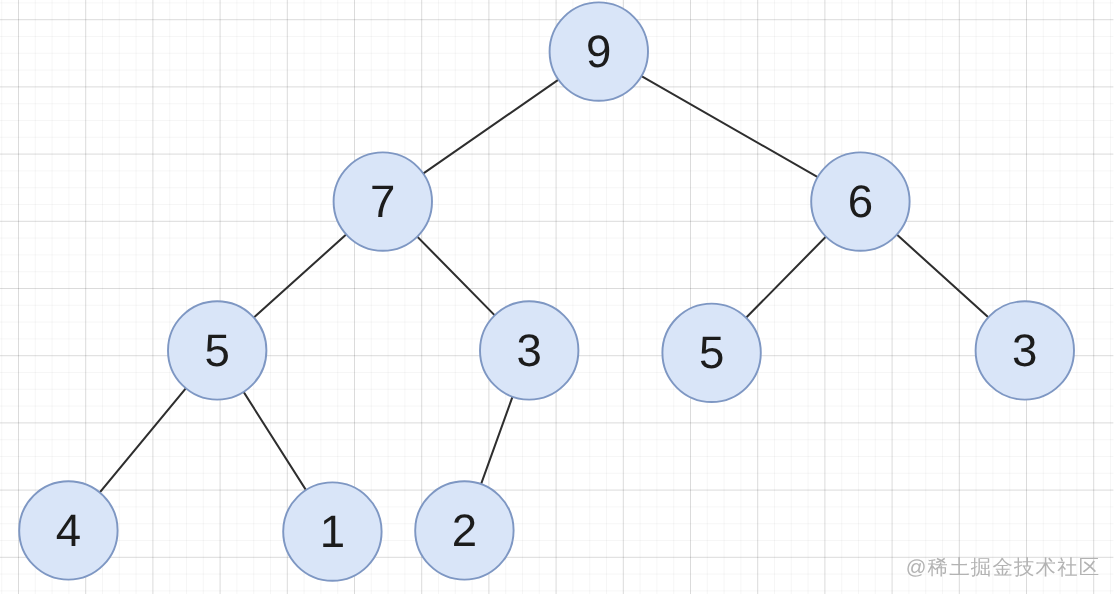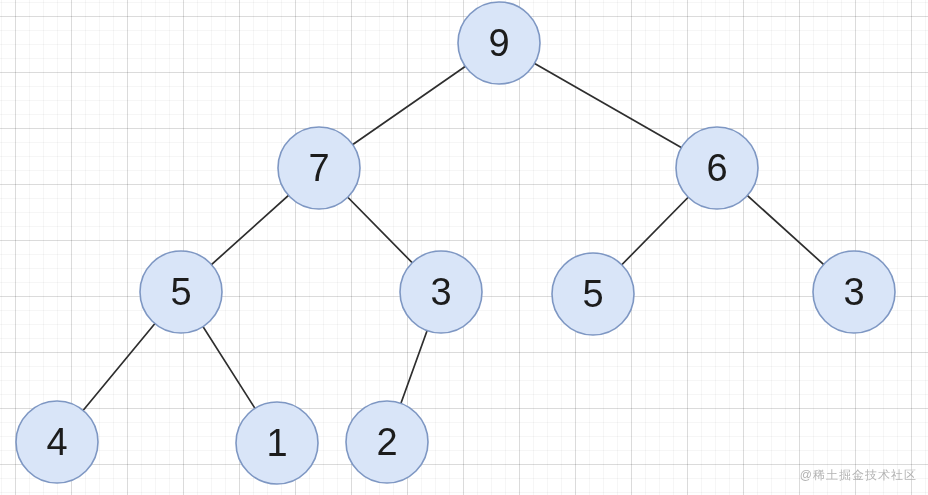--- a/index.html
+++ b/index.html
@@ -37,21 +37,21 @@
   }
   .tree text {
     font-family: "Liberation Sans", sans-serif;
     font-size: 38px;
     text-anchor: middle;
   }
   .watermark {
     position: absolute;
     right: 11px;
     bottom: 11px;
-    font-size: 12px;
+    font-size: 17px;
     letter-spacing: 1px;
     user-select: none;
   }
 </style>
 </head>
 <body>
 
 <div class="canvas">
   <svg class="tree" id="tree-svg" width="928" height="495" viewBox="0 0 928 495">
     <g id="edge-layer">

